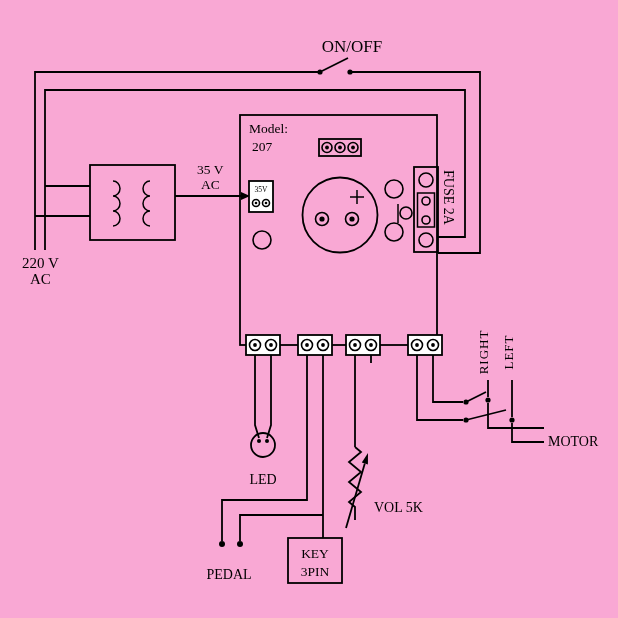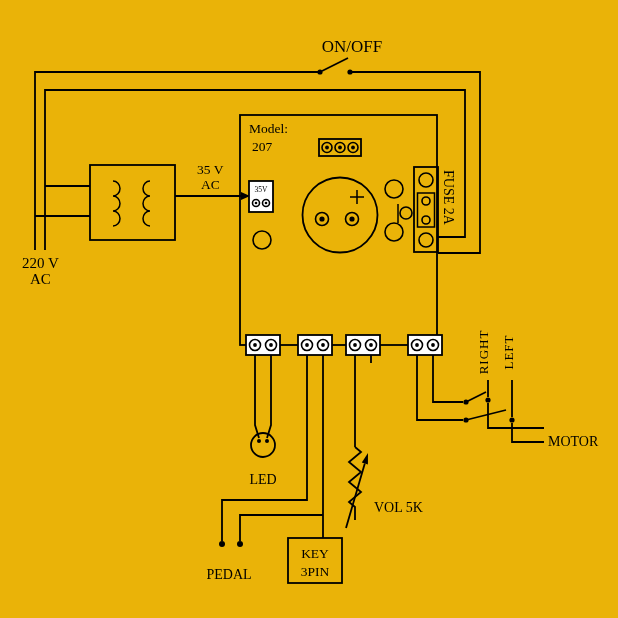--- a/index.html
+++ b/index.html
@@ -1,16 +1,16 @@
 <!DOCTYPE html>
 <html><head>
 <meta charset="utf-8">
 <style>
   html,body{margin:0;padding:0;background:#ffffff;}
-  .page{width:618px;height:618px;background:#eab308;position:relative;overflow:hidden;}
+  .page{width:618px;height:618px;background:#f9a8d4;position:relative;overflow:hidden;}
   svg{display:block;}
   svg text{font-family:"Liberation Serif","DejaVu Serif",serif;fill:#000;}
   .t17{font-size:17px;}
   .t15{font-size:15px;}
   .t14{font-size:14px;}
   .t13{font-size:13.5px;}
   .t12{font-size:13px;letter-spacing:1px;}
   .t7{font-size:7.5px;}
   .wire{stroke:#000;stroke-width:1.8;fill:none;}
   .thin{stroke:#000;stroke-width:1.5;fill:none;}

